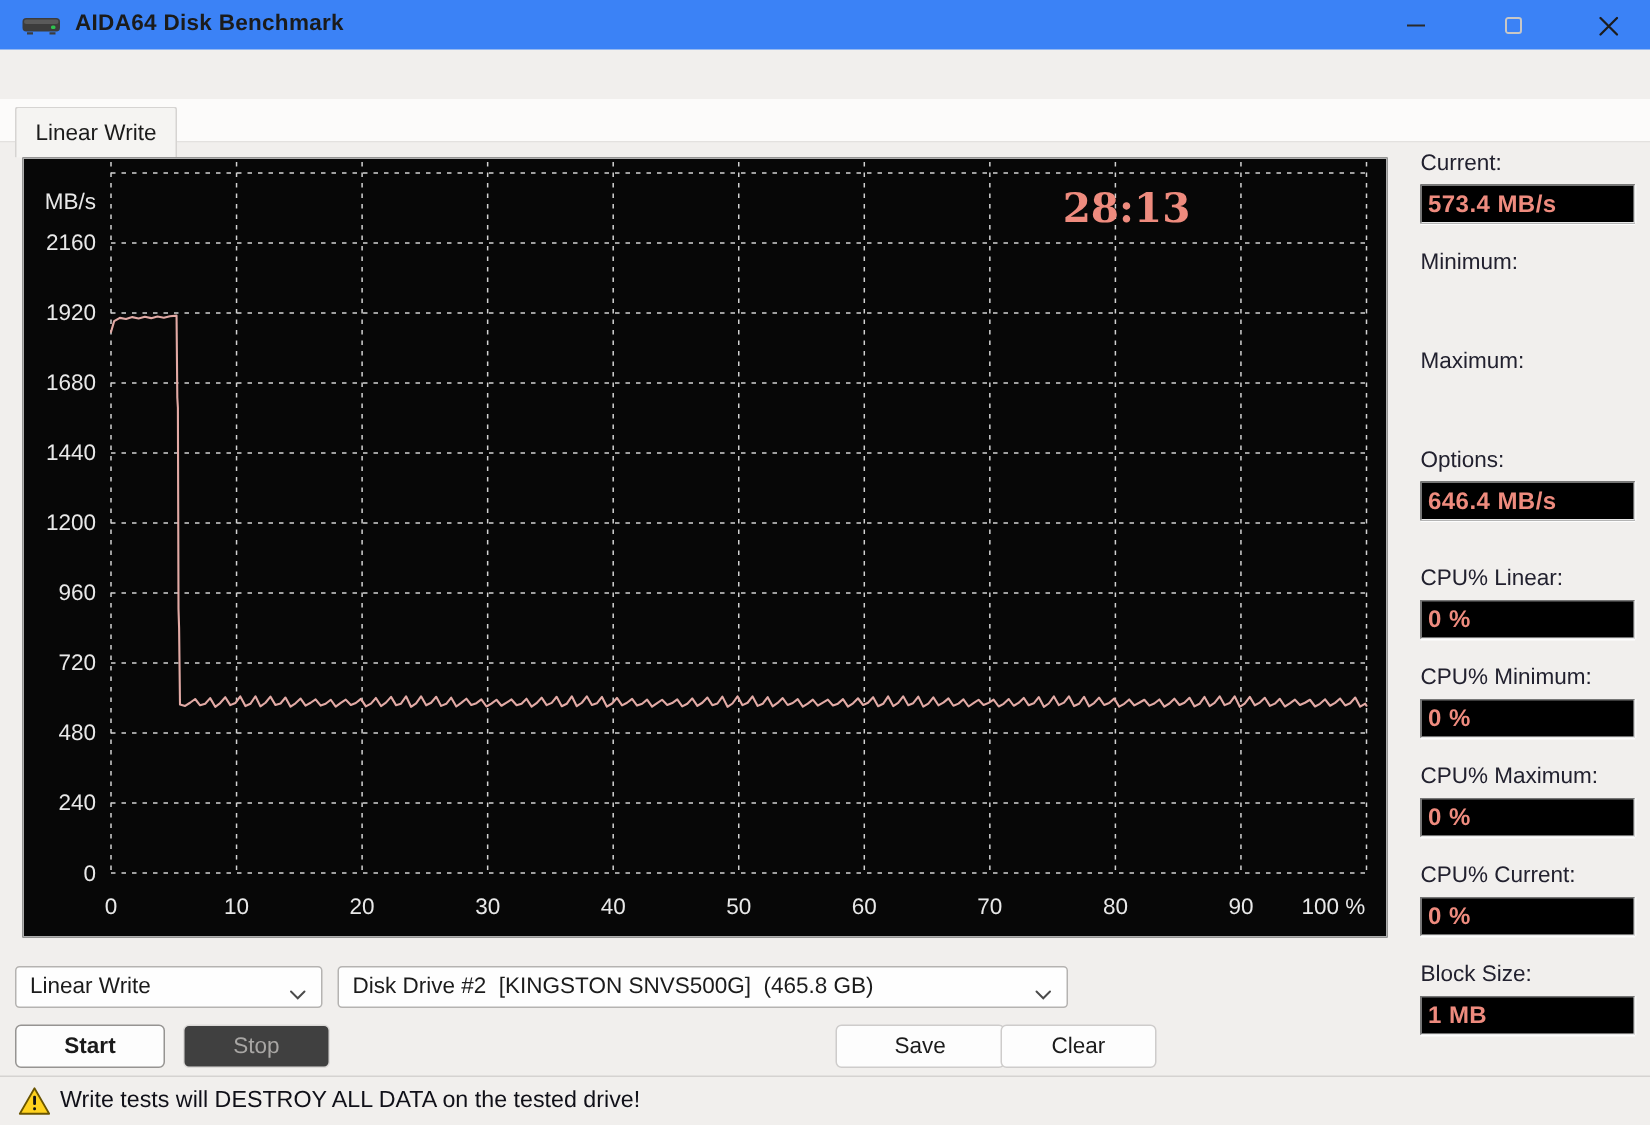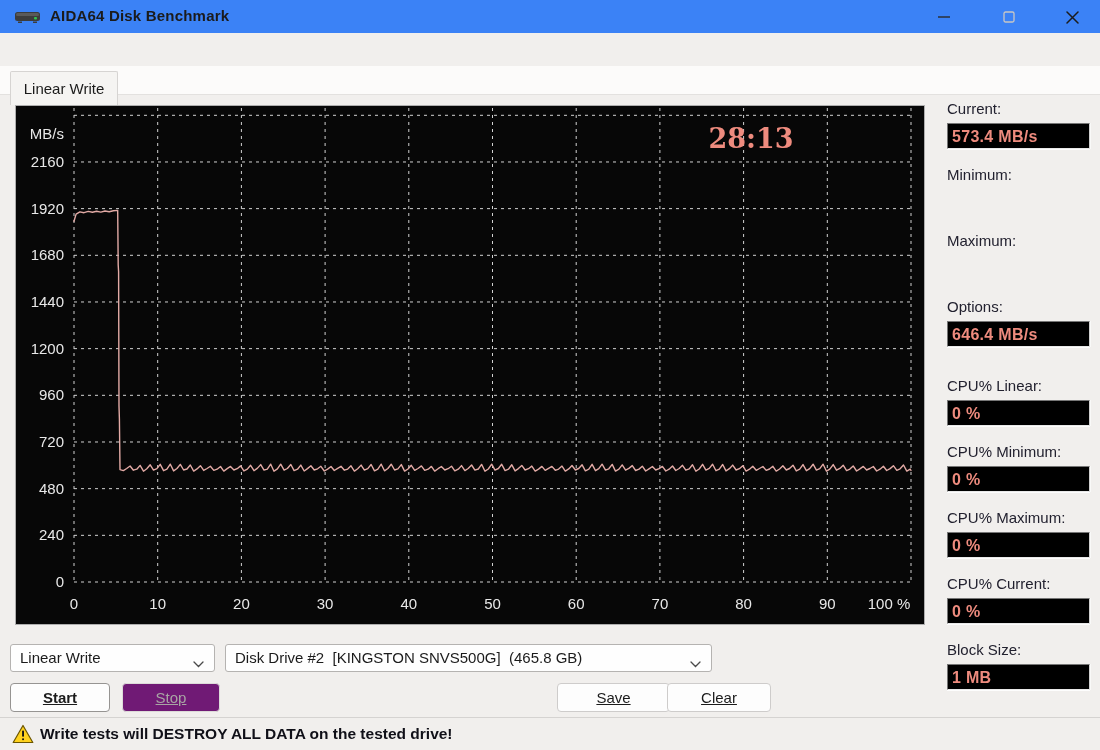--- a/index.html
+++ b/index.html
@@ -71,34 +71,33 @@
   .combo-drive{left:225px;width:487px;}
   .combo-text{
     position:absolute;left:9px;top:0;line-height:26px;white-space:pre;
   }
   .combo-chevron{position:absolute;right:10px;top:9px;}
   .btn{
     position:absolute;top:683px;height:29px;background:#fdfdfd;
     border:1px solid #cecccb;border-radius:4px;box-sizing:border-box;
     font-size:15px;color:#1b1b1b;display:flex;align-items:center;justify-content:center;
     font-family:"Liberation Sans",sans-serif;
-    text-decoration:underline;
   }
   .btn-start{left:10px;width:100px;border-color:#969492;font-weight:700;}
-  .btn-stop{left:122px;width:98px;color:#a8a6a4;border-color:#dddbd9;background:#701a75;}
+  .btn-stop{left:122px;width:98px;color:#a8a6a4;border-color:#dddbd9;background:#404040;}
   .btn-save{left:557px;width:113px;}
   .btn-clear{left:667px;width:104px;}
   
   .statusbar{
     position:absolute;left:0;top:717px;width:1100px;height:33px;
     background:#f1efed;border-top:1px solid #d5d3d1;
   }
   .warn-icon{position:absolute;left:12px;top:6px;}
   .warn-text{
-    position:absolute;left:40px;top:7px;font-size:15.5px;font-weight:700;color:#101018;
+    position:absolute;left:40px;top:7px;font-size:15.5px;font-weight:400;color:#101018;
   }
 </style>
 </head>
 <body>
 
 <div class="titlebar">
   <span class="app-icon">
     <svg width="27" height="15" viewBox="0 0 27 15">
       <rect x="1" y="3" width="25" height="9" rx="2.5" fill="#3c3c3c"></rect>
       <rect x="2" y="4" width="23" height="3" rx="1.5" fill="#5a5a5a"></rect>

